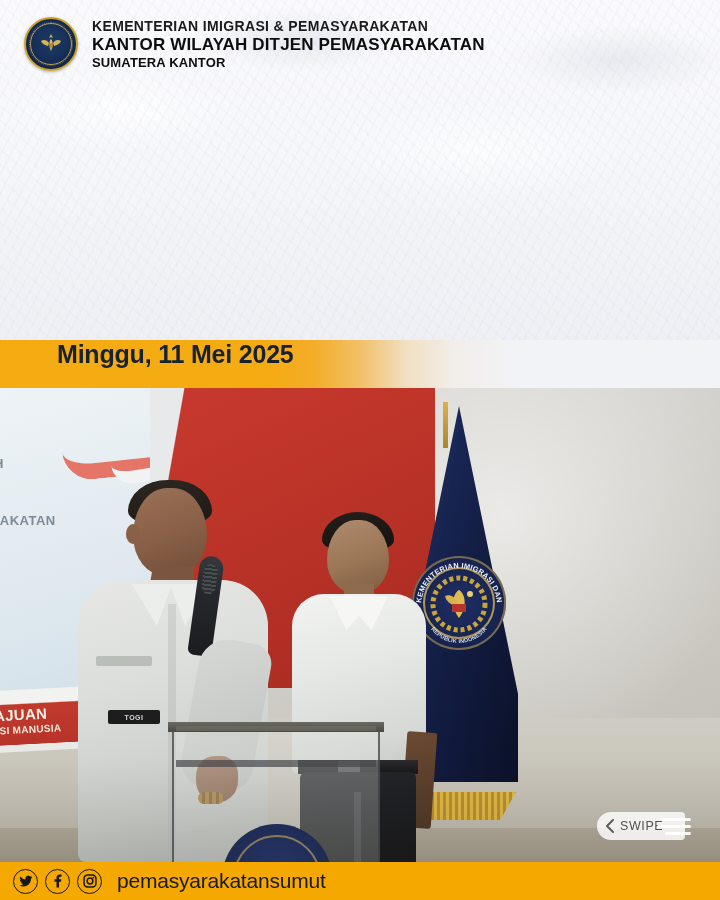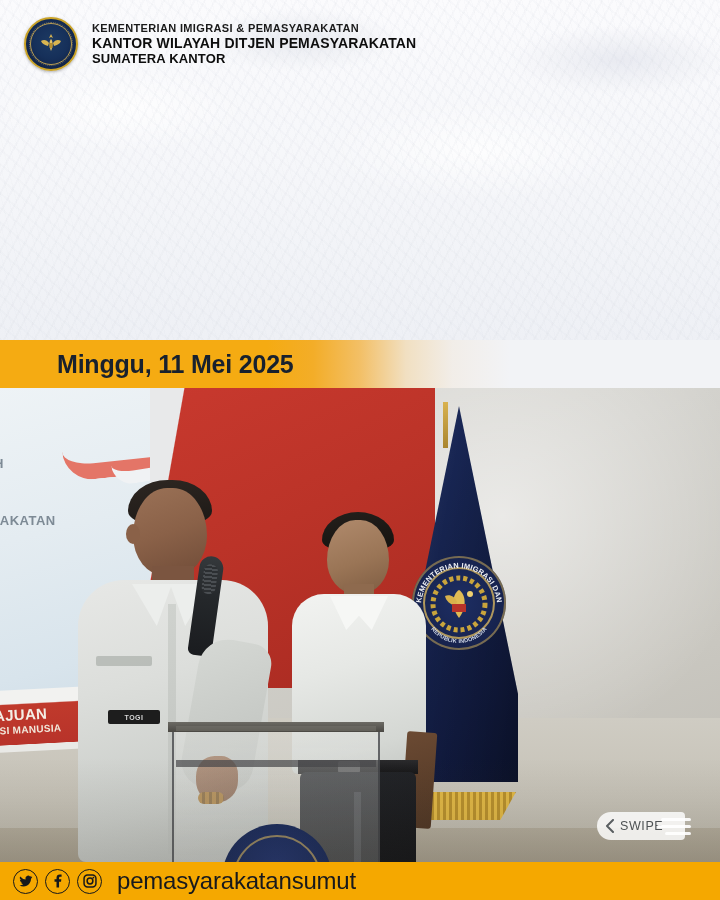--- a/index.html
+++ b/index.html
@@ -56,39 +56,39 @@
   }
   .crest .garuda{
     position:absolute; left:50%; top:50%; transform:translate(-50%,-50%);
     width:24px; height:22px;
   }
   .crest .ring-txt{
     position:absolute; inset:3px; border-radius:50%;
     border:1px dotted rgba(205,170,90,.55);
   }
   .hdr-text { margin-left:14px; line-height:1.18; }
-  .hdr-l1 { font-size:11px; font-weight:700; letter-spacing:.35px; color:#1a1a1a; }
-  .hdr-l2 { font-size:14px;   font-weight:800; letter-spacing:.15px; color:#0d0d0d; }
+  .hdr-l1 { font-size:14px; font-weight:700; letter-spacing:.35px; color:#1a1a1a; }
+  .hdr-l2 { font-size:17px;   font-weight:800; letter-spacing:.15px; color:#0d0d0d; }
   .hdr-l3 { font-size:13px;   font-weight:800; letter-spacing:.15px; color:#0d0d0d; }
 
   
   .headline {
     position:absolute; left:57px; top:182px; width:560px; z-index:6;
     font-size:30px; font-weight:800; line-height:1.255;
     color:#2c4a72; letter-spacing:-.2px;
   }
 
   
   .date-band {
     position:absolute; left:0; top:340px; width:580px; height:48px; z-index:6;
     background:linear-gradient(90deg,
         #f5ab12 0%, #f5ab12 46%, #f3ad28 54%,
         rgba(243,180,70,.82) 62%, rgba(240,200,130,.45) 70%,
         rgba(240,212,170,.18) 78%, rgba(242,243,246,0) 88%);
-    display:flex; align-items:center;
+    display:flex; align-items:flex-start;
   }
   .date-text {
     margin-left:57px; font-size:25px; font-weight:800;
     color:#18212e; letter-spacing:-.2px;
   }
 
   
   .photo {
     position:absolute; left:0; top:388px; width:720px; height:474px;
     overflow:hidden; background:#cfcac2; z-index:3;
@@ -373,21 +373,21 @@
   
   .footer{
     position:absolute; left:0; top:862px; width:720px; height:38px; z-index:8;
     background:#f5a800; display:flex; align-items:center; padding-left:13px; gap:7px;
   }
   .soc{
     width:25px; height:25px; flex:0 0 25px; border-radius:50%;
     border:1.7px solid #16181c; display:flex; align-items:center; justify-content:center;
   }
   .handle{
-    margin-left:8px; font-size:24px; font-weight:400; color:#17191d; letter-spacing:-.2px;
+    margin-left:8px; font-size:21px; font-weight:400; color:#17191d; letter-spacing:-.2px;
   }
 </style>
 </head>
 <body>
 
 <div class="poster">
 
   <div class="top-panel"></div>
 
   <div class="header">

